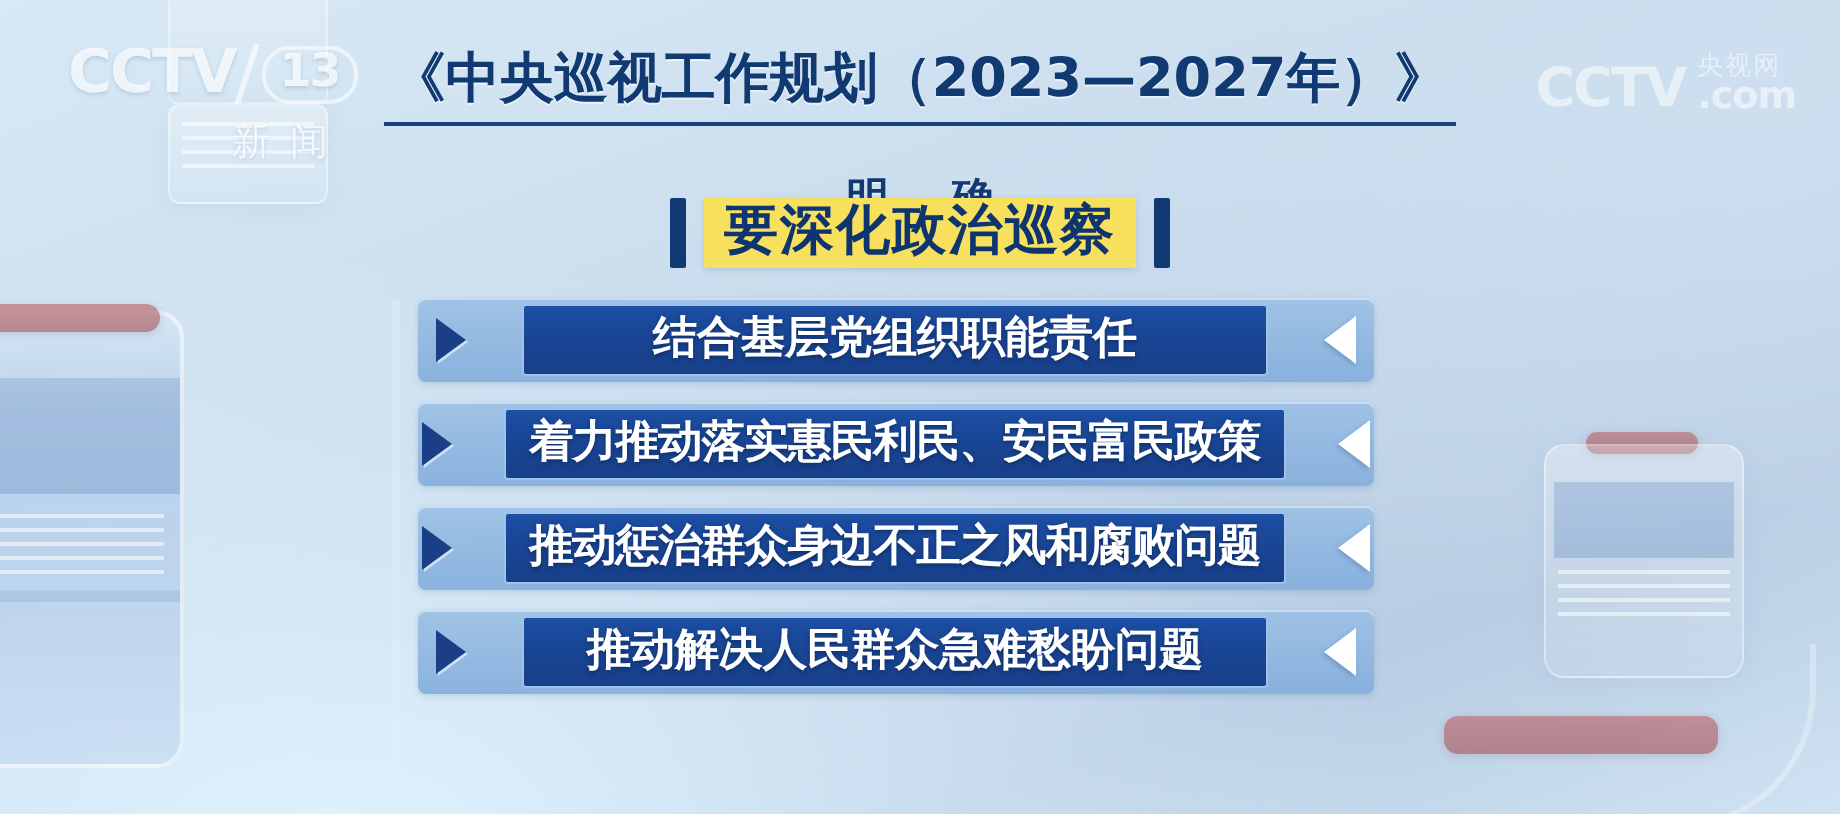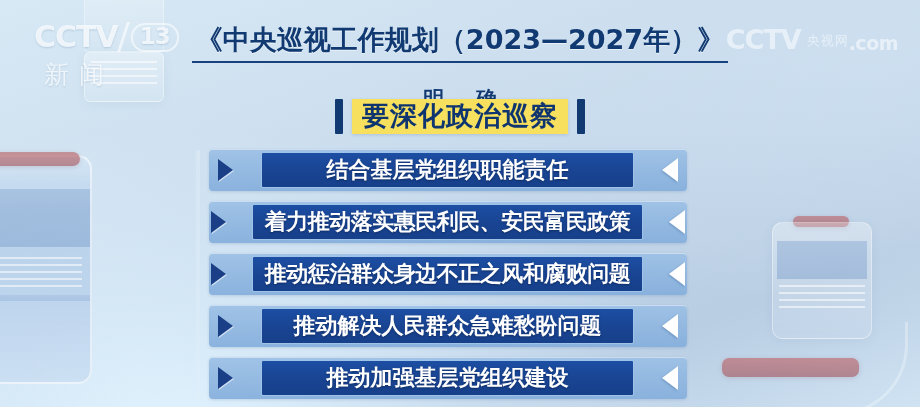--- a/index.html
+++ b/index.html
@@ -90,42 +90,42 @@
     margin: 0 4px 0 2px;
   }
   #cctv13-number {
     border: 2px solid rgba(255,255,255,0.8);
     border-radius: 14px;
     padding: 0px 7px 2px 7px;
     font-size: 23px;
   }
   #cctv13-sub {
     margin-top: 6px;
-    text-align: left;
-    font-size: 25px;
+    text-align: right;
+    font-size: 19px;
     letter-spacing: 10px;
     color: rgba(255,255,255,0.92);
     text-shadow: 0 1px 2px rgba(110,145,180,0.40);
     padding-left: 10px;
   }
 
   #cctv-com-logo {
     right: 22px; top: 26px;
     opacity: 0.55;
     display: flex; align-items: flex-end; gap: 6px;
   }
   #cctv-com-main {
     font-family: "DejaVu Sans", sans-serif;
     font-weight: 700;
     font-size: 27px;
     color: rgba(255,255,255,0.95);
     letter-spacing: -1px;
     line-height: 1;
   }
-  #cctv-com-right { display: flex; line-height: 1; }
+  #cctv-com-right { display: flex; flex-direction: column; line-height: 1; }
   #cctv-com-cn { font-size: 13px; color: rgba(255,255,255,0.95); letter-spacing: 1px; }
   #cctv-com-dotcom { font-family: "DejaVu Sans", sans-serif; font-weight: 700;
       font-size: 19px; color: rgba(255,255,255,0.95); letter-spacing: -0.5px; text-align: center; }
 
   
   #headline-block {
     position: absolute;
     left: 0; right: 0; top: 24px;
     text-align: center;
   }
@@ -327,23 +327,16 @@
     </div>
 
     <div class="point-row">
       <span class="arrow-left"></span>
       <div class="point-bar">
         <span class="point-label">推动解决人民群众急难愁盼问题</span>
       </div>
       <span class="arrow-right"></span>
     </div>
 
-    <div class="point-row">
-      <span class="arrow-left"></span>
-      <div class="point-bar">
-        <span class="point-label">推动加强基层党组织建设</span>
-      </div>
-      <span class="arrow-right"></span>
-    </div>
 
   </div>
 
 </div>
 
 </body></html>

